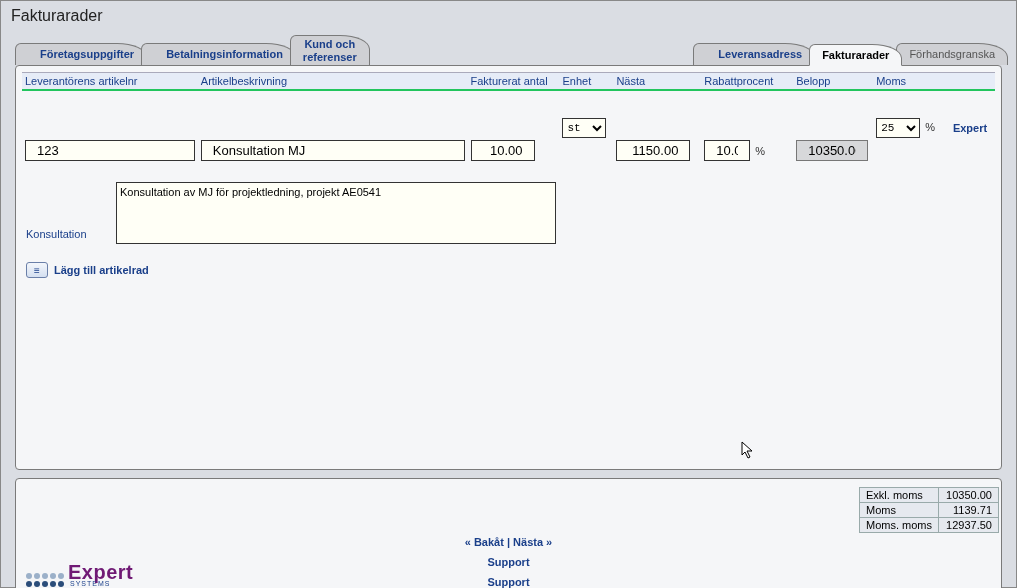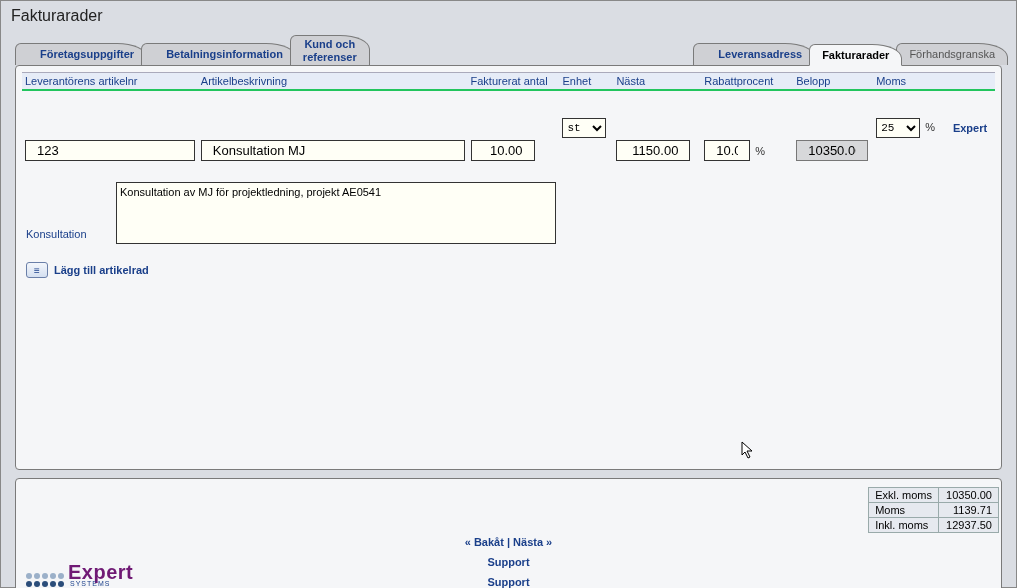--- a/index.html
+++ b/index.html
@@ -275,21 +275,21 @@
       <tbody>
           <tr>
         <td>Exkl. moms</td>
         <td class="val">10350.00</td>
       </tr>
       <tr>
         <td>Moms</td>
         <td class="val">1139.71</td>
       </tr>
       <tr>
-        <td>Inkl. moms</td>
+        <td>Moms. moms</td>
         <td class="val">12937.50</td>
       </tr>
     </tbody>
       </table>
 
     <div class="nav-links">
       <div>
         <span>« Bakåt</span><span> | </span><span>Nästa »</span>
       </div>
       <div><span>Support</span></div>

